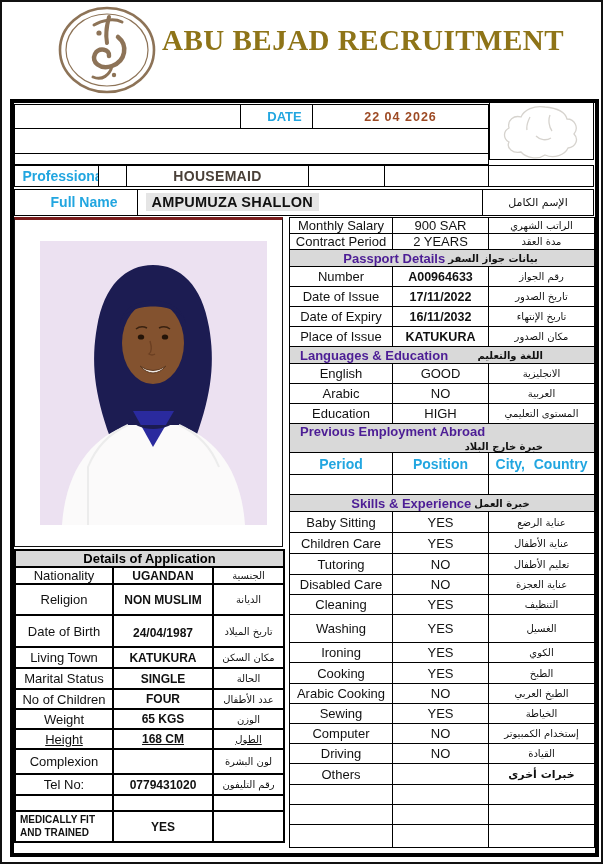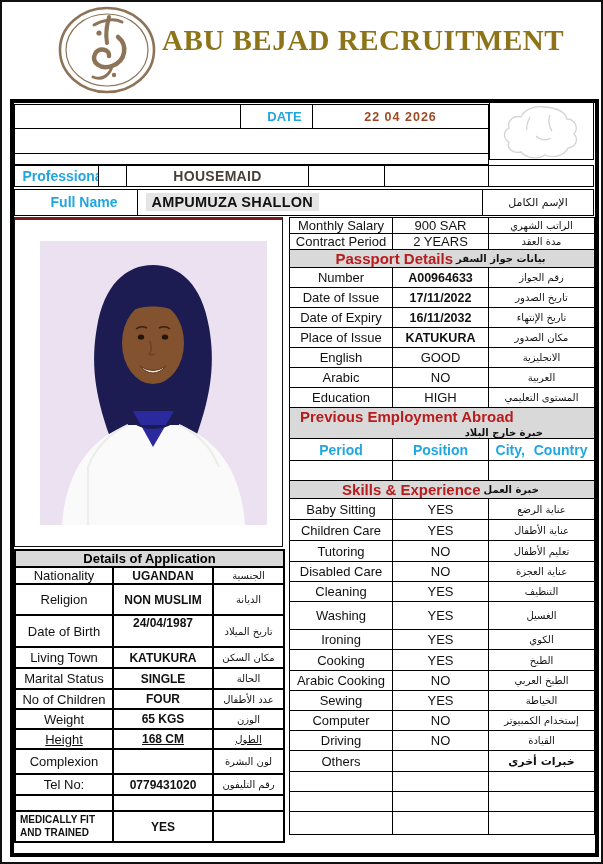--- a/index.html
+++ b/index.html
@@ -44,30 +44,30 @@
   .lt td { border:2px solid #000; font-size:13px; }
   .lt .c-value { font-weight:700; font-size:12px; }
   .lt .c-ar { font-size:10px; }
   .lt .sec-row td { background:#d9d9d9; }
   .lt .sec-en { font-weight:700; font-size:13px; color:#000; }
   .rt { left:287px; top:215px; width:305px; }
   .rt td { border:1.5px solid #000; font-size:13px; }
   .rt .c-value.bold { font-weight:700; font-size:12.5px; }
   .rt .c-ar { font-size:10px; }
   .rt .sec-row td { background:#d9d9d9; padding:0 2px; }
-  .rt .sec-en { color:#b91c1c; font-weight:700; font-size:15px; }
+  .rt .sec-en { color:#4c1d95; font-weight:700; font-size:13px; }
   .rt .sec-ar { font-weight:700; font-size:10px; padding:0 3px; }
   .rt .sec-row.center td { text-align:center; }
   .rt .sec-row.center .sec-en, .rt .sec-row.center .sec-ar { display:inline-block; vertical-align:middle; }
   .rt .sec-row.split .sec-en { float:left; margin-left:8px; }
   .rt .sec-row.split .sec-ar { float:right; margin-right:46px; margin-top:2px; }
   .cols-row td { color:#22a6e0; font-weight:700; font-size:14px; }
   .cols-row td:last-child { word-spacing:5px; }
   .r-vsmall .c-value { font-size:11px; }
-  .r-vtop .c-value { vertical-align:top; padding-top:0;text-align:center; }
+  .r-vtop .c-value { vertical-align:top; padding-top:10px;text-align:center; }
   .r-others .c-ar { font-weight:700; font-size:11px; }
   .r-med .c-label { font-size:10px; text-align:left; padding:2px 4px; font-weight:700; line-height:1.25; }
 </style>
 </head>
 <body>
 
 <div class="logo">
   <svg width="102" height="90" viewBox="0 0 102 90">
     <ellipse cx="51" cy="45" rx="47" ry="42" fill="none" stroke="#8d7357" stroke-width="2.6"></ellipse>
     <ellipse cx="51" cy="45" rx="41" ry="36" fill="none" stroke="#8d7357" stroke-width="1.2"></ellipse>
@@ -241,20 +241,26 @@
       <tr class="data-row" style="height: 20px;">
         <td class="c-label">Date of Expiry</td>
         <td class="c-value bold">16/11/2032</td>
         <td class="c-ar arabic">تاريخ الإنتهاء</td>
       </tr>
       <tr class="data-row r-vsmall" style="height: 20px;">
         <td class="c-label">Place of Issue</td>
         <td class="c-value bold">KATUKURA</td>
         <td class="c-ar arabic">مكان الصدور</td>
       </tr>
+      <tr class="sec-row split" style="height: 17px;">
+        <td colspan="3">
+          <span class="sec-en">Languages &amp; Education</span>
+          <span class="sec-ar arabic">اللغة والتعليم</span>
+        </td>
+      </tr>
       <tr class="data-row" style="height: 20px;">
         <td class="c-label">English</td>
         <td class="c-value">GOOD</td>
         <td class="c-ar arabic">الانجليزية</td>
       </tr>
       <tr class="data-row" style="height: 20px;">
         <td class="c-label">Arabic</td>
         <td class="c-value">NO</td>
         <td class="c-ar arabic">العربية</td>
       </tr>

